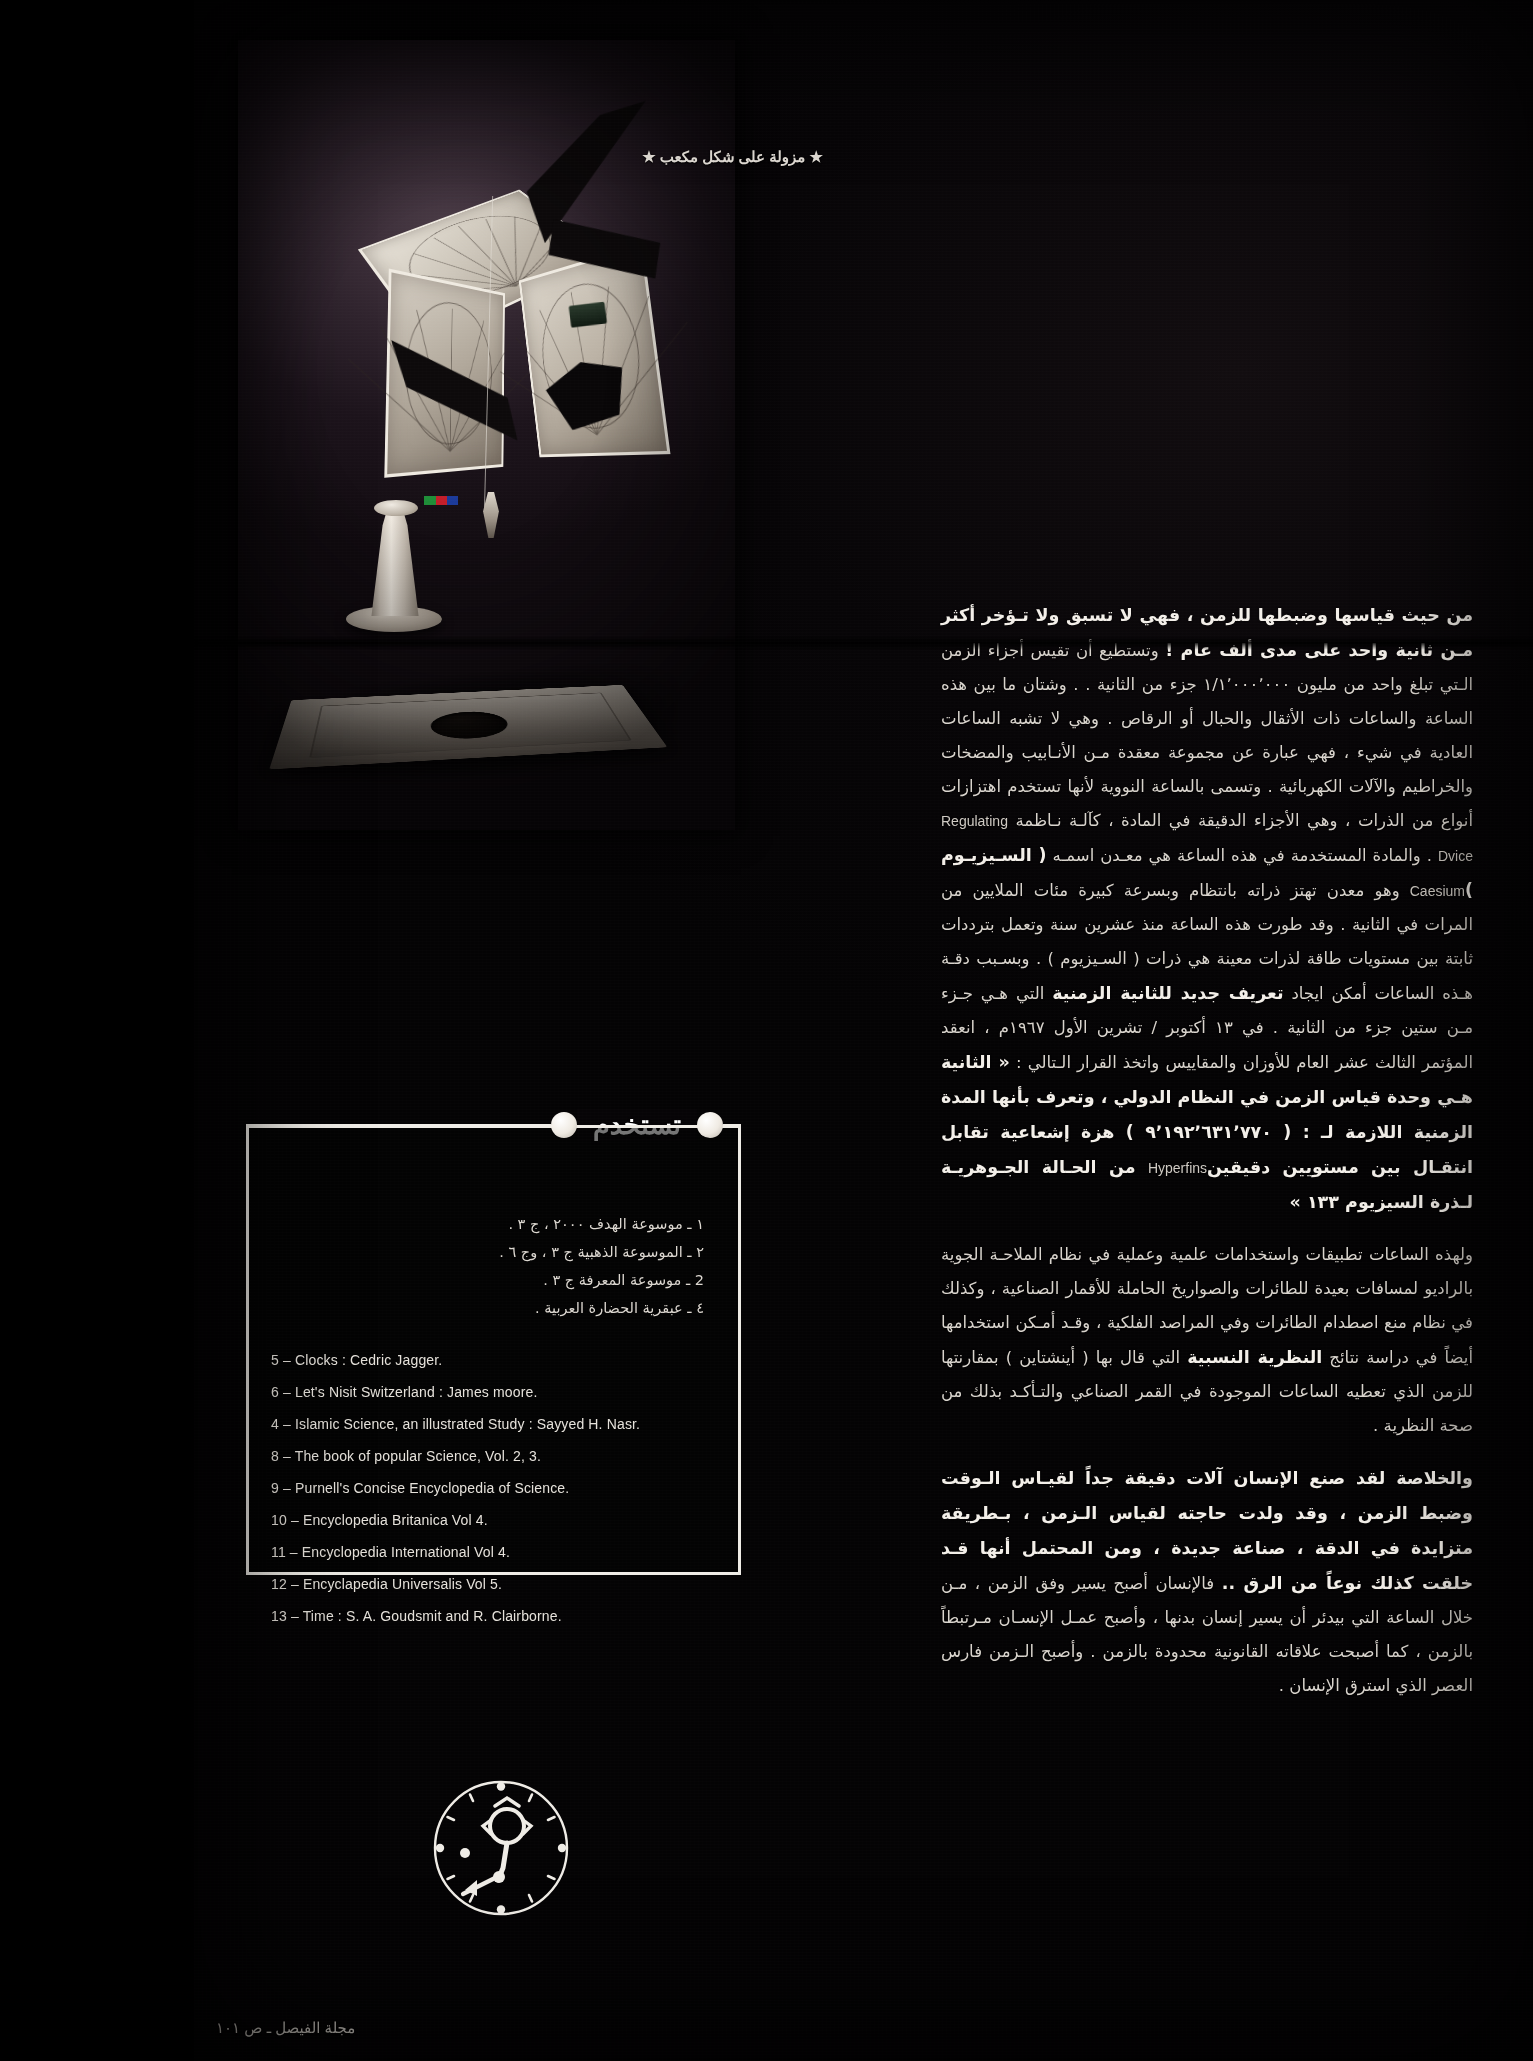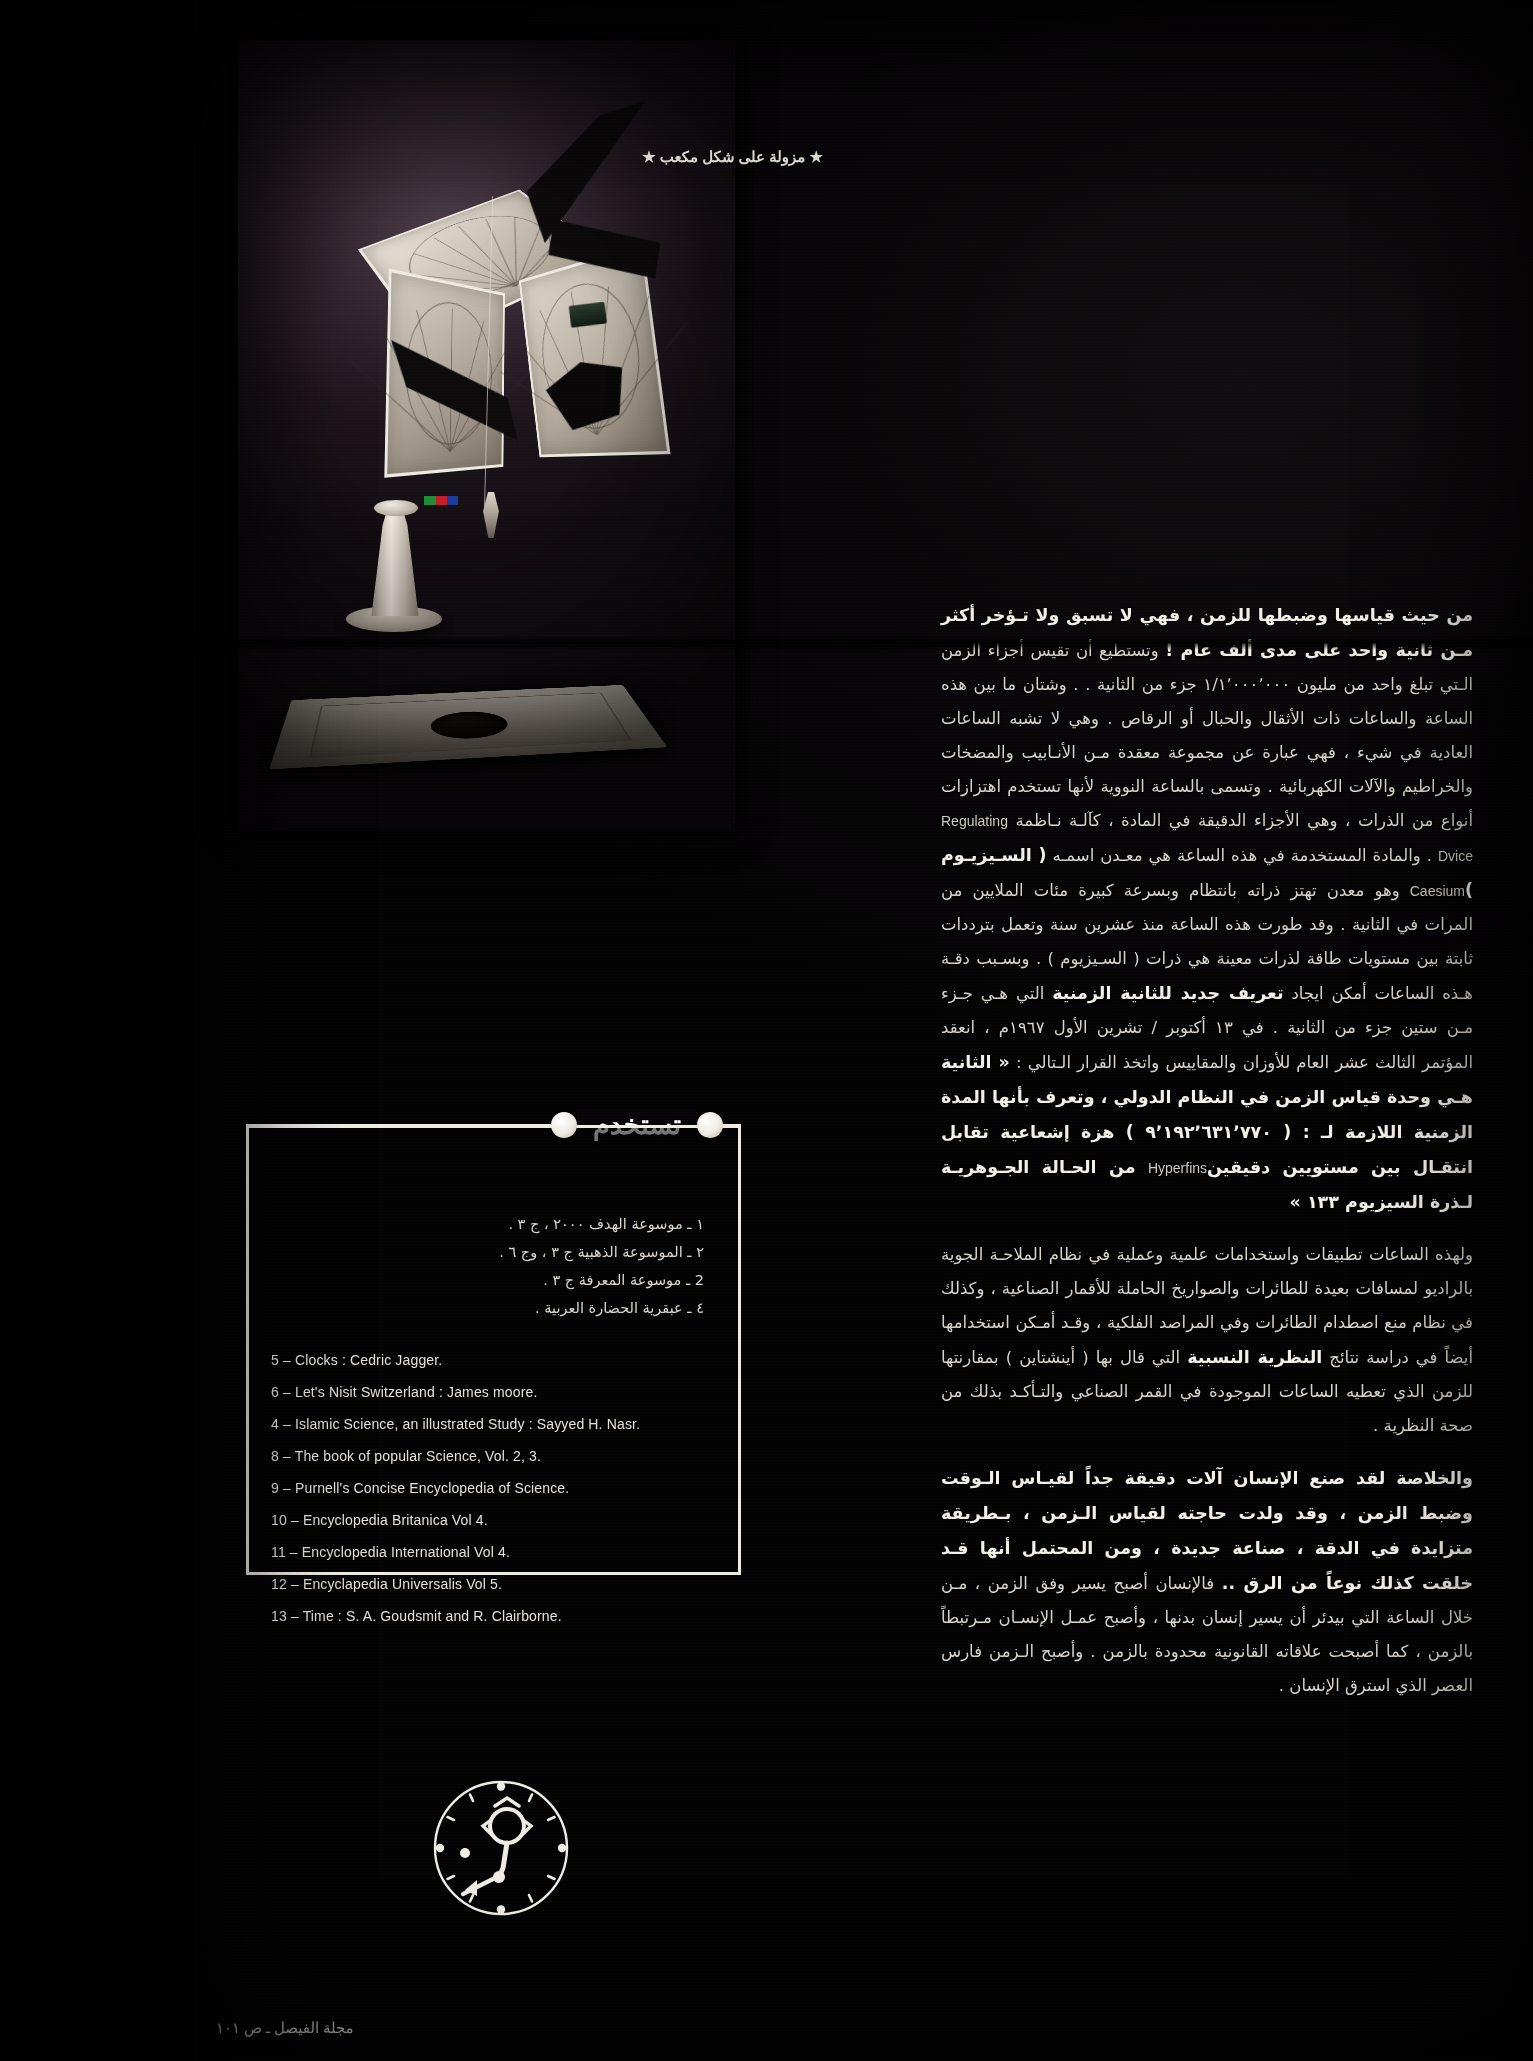--- a/index.html
+++ b/index.html
@@ -330,21 +330,21 @@
   #clock {
     position: absolute;
     left: 235px; top: 1776px;
     width: 144px; height: 144px;
   }
   
   #footer {
     position: absolute;
     left: 22px; bottom: 24px;
     direction: rtl;
-    font-family: Liberation Serif, serif;
+    font-family: Liberation Sans, sans-serif;
     font-size: 15px;
     color: #d7d2cb;
     letter-spacing: .5px;
     white-space: nowrap;
     text-shadow: 0 1px 2px #000;
   }
   
   #edges {
     position: absolute; inset: 0;
     pointer-events: none;

